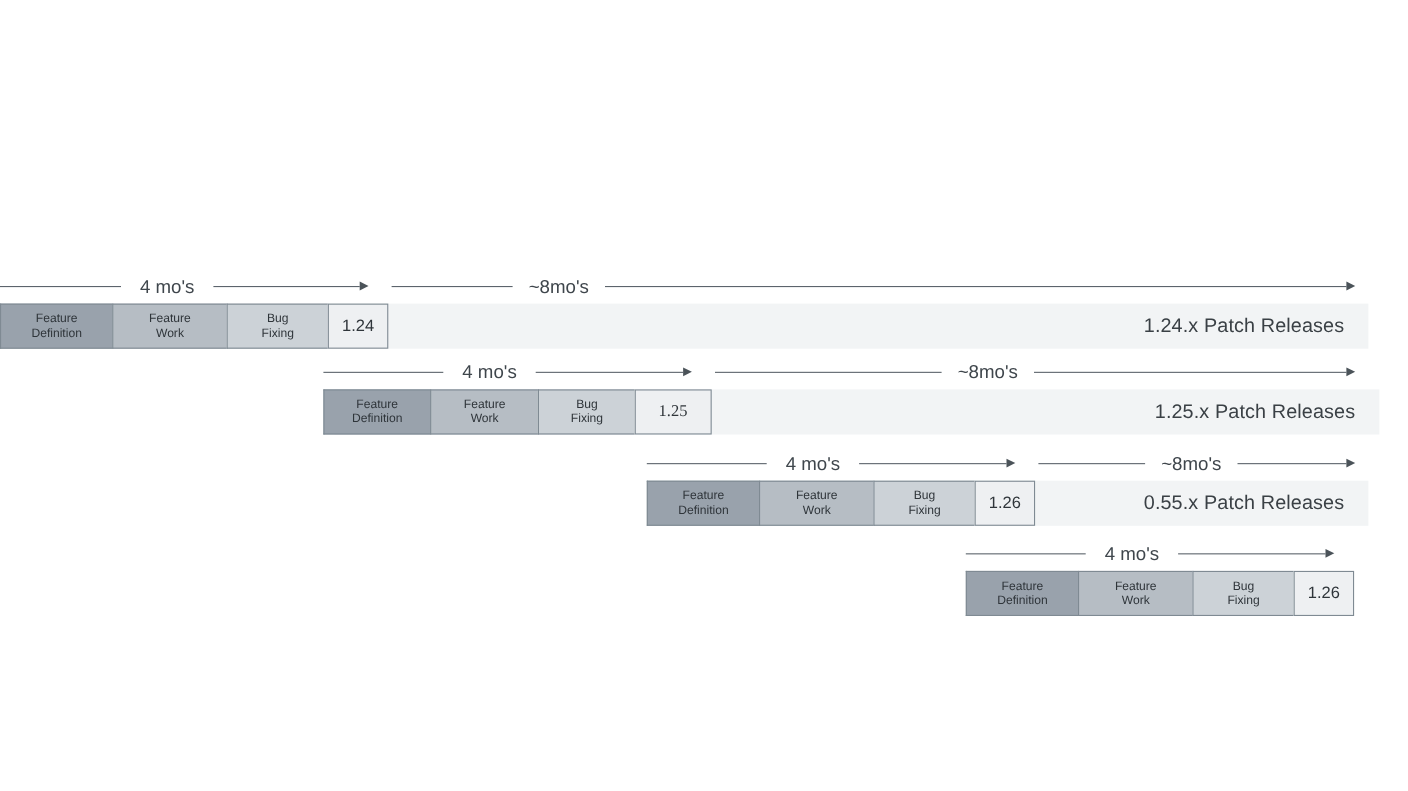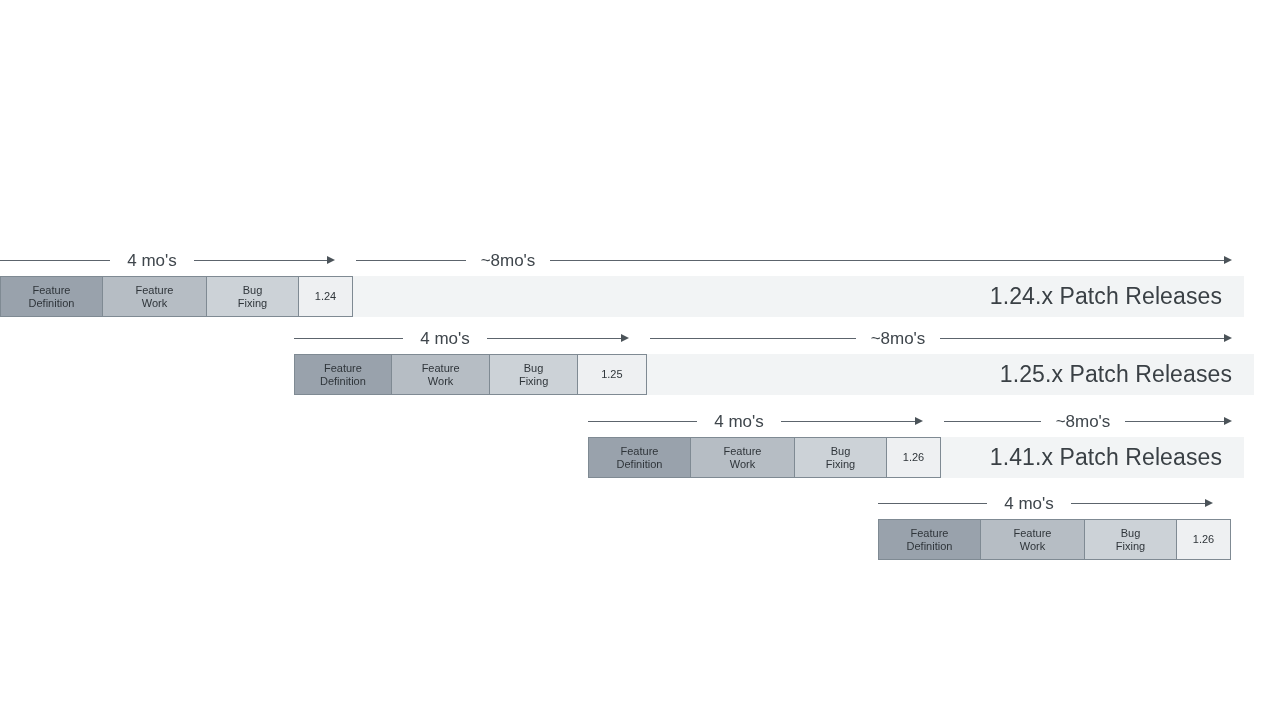--- a/index.html
+++ b/index.html
@@ -35,21 +35,21 @@
     position: absolute;
     background: #f2f4f5;
     height: 41px;
   }
   .patch-label {
     position: absolute;
     right: 22px;
     top: 0;
     height: 41px;
     line-height: 41px;
-    font-size: 23px;
+    font-size: 18px;
     color: #3a4045;
     white-space: nowrap;
     letter-spacing: 0.1px;
   }
 
   
   .phase-bar {
     position: absolute;
     height: 41px;
     display: flex;
@@ -66,21 +66,21 @@
     font-size: 11px;
     line-height: 13px;
     color: #2f353a;
     text-align: center;
     white-space: nowrap;
   }
   .phase:last-child { border-right: 1px solid #7f8a93; }
   .phase.p-definition { background: #99a2ac; }
   .phase.p-work       { background: #b6bdc4; }
   .phase.p-bug        { background: #ccd2d7; }
-  .phase.p-version    { background: #eef0f2; font-size: 11px; }
+  .phase.p-version    { background: #eef0f2; font-size: 15px; }
 
   
   .measure {
     position: absolute;
     height: 22px;
   }
   .measure .line {
     position: absolute;
     top: 10px;
     height: 1px;
@@ -152,40 +152,40 @@
           <span>Definition</span>
         </div>
         <div class="phase p-work" style="width: 104px;">
           <span>Feature</span>
           <span>Work</span>
         </div>
         <div class="phase p-bug" style="width: 92px;">
           <span>Bug</span>
           <span>Fixing</span>
         </div>
-        <div class="phase p-version" style="width: 74px;">
+        <div class="phase p-version" style="width: 74px; font-family: Liberation Serif, serif;">
           <span>1.25</span>
         </div>
       </div>
       <div class="measure" style="left: 0px; width: 1280px; top: 328px;">
         <div class="line" style="left: 294px; width: 109px;"></div>
         <div class="line" style="left: 487px; width: 134px;"></div>
         <div class="head" style="left: 621px;"></div>
         <div class="m-label" style="left: 445px;">4 mo's</div>
       </div>
       <div class="measure" style="left: 0px; width: 1280px; top: 328px;">
         <div class="line" style="left: 650px; width: 206px;"></div>
         <div class="line" style="left: 940px; width: 284px;"></div>
         <div class="head" style="left: 1224px;"></div>
         <div class="m-label" style="left: 898px;">~8mo's</div>
       </div>
     </div>
     <div class="release-row" style="top: 0px;">
       <div class="patch-strip" style="left: 588px; width: 656px; top: 437px;">
-        <div class="patch-label">1.41.x Patch Releases</div>
+        <div class="patch-label">0.55.x Patch Releases</div>
       </div>
       <div class="phase-bar" style="left: 588px; top: 437px; width: 353px;">
         <div class="phase p-definition" style="width: 102px;">
           <span>Feature</span>
           <span>Definition</span>
         </div>
         <div class="phase p-work" style="width: 104px;">
           <span>Feature</span>
           <span>Work</span>
         </div>

